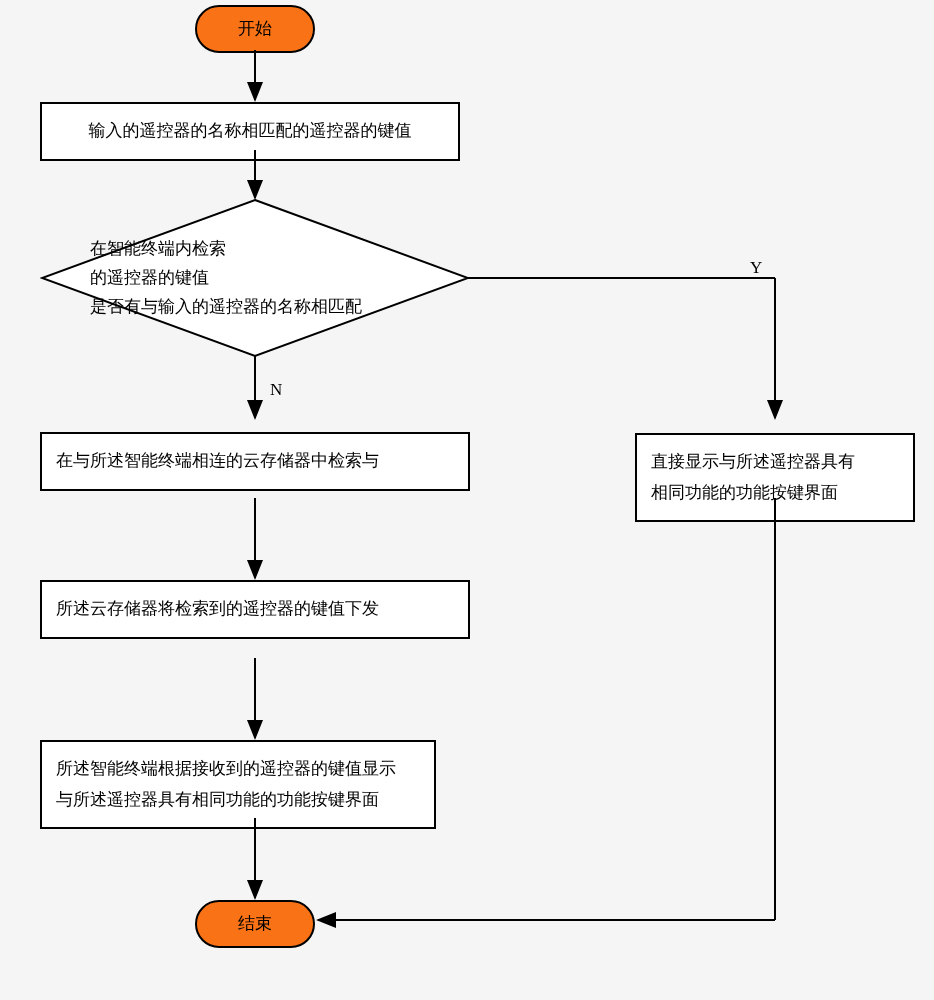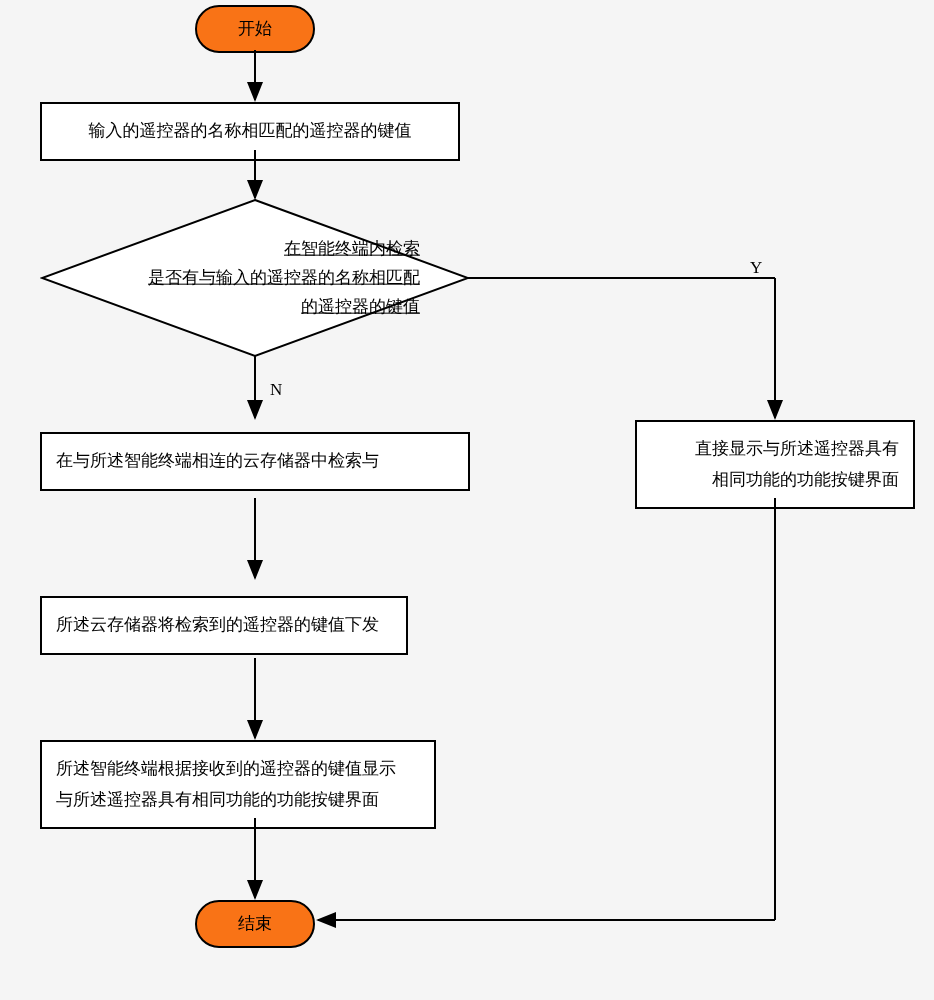--- a/index.html
+++ b/index.html
@@ -39,27 +39,26 @@
 
     .decision-wrap {
       position: absolute;
       width: 430px;
       height: 160px;
     }
 
     .decision-text {
       position: absolute;
       width: 100%;
-      text-align: right;
+      text-align: left;
       top: 50%;
       transform: translateY(-50%);
       line-height: 1.7;
       padding: 0 50px;
       z-index: 2;
-      text-decoration: underline;
     }
 
     .diamond-svg {
       position: absolute;
       top: 0;
       left: 0;
       width: 100%;
       height: 100%;
     }
 
@@ -87,43 +86,43 @@
 <div class="process" style="left: 40px; top: 102px; width: 420px; text-align: center;">
   <span>输入的遥控器的名称相匹配的遥控器的键值</span>
 </div>
 
 <div class="decision-wrap" style="left: 40px; top: 198px;">
   <svg class="diamond-svg" viewBox="0 0 430 160">
     <polygon points="215,2 428,80 215,158 2,80" fill="#fff" stroke="#000" stroke-width="2"></polygon>
   </svg>
   <div class="decision-text">
     <div>在智能终端内检索</div>
+    <div>的遥控器的键值</div>
     <div>是否有与输入的遥控器的名称相匹配</div>
-    <div>的遥控器的键值</div>
   </div>
 </div>
 
 <div class="label" style="left: 270px; top: 380px;">
   <span>N</span>
 </div>
 
 <div class="label" style="left: 750px; top: 258px;">
   <span>Y</span>
 </div>
 
 <div class="process" style="left: 40px; top: 432px; width: 430px;">
   <div>在与所述智能终端相连的云存储器中检索与</div>
 </div>
 
-<div class="process" style="left: 635px; top: 420px; width: 280px; text-align: right;">
+<div class="process" style="left: 635px; top: 433px; width: 280px;">
   <div>直接显示与所述遥控器具有</div>
   <div>相同功能的功能按键界面</div>
 </div>
 
-<div class="process" style="left: 40px; top: 580px; width: 368px; margin-top: 16px;">
+<div class="process" style="left: 40px; top: 580px; width: 430px;">
   <div>所述云存储器将检索到的遥控器的键值下发</div>
 </div>
 
 <div class="process" style="left: 40px; top: 740px; width: 396px;">
   <div>所述智能终端根据接收到的遥控器的键值显示</div>
   <div>与所述遥控器具有相同功能的功能按键界面</div>
 </div>
 
 <div class="terminator" style="left: 195px; top: 900px; width: 120px;">
   <span>结束</span>

